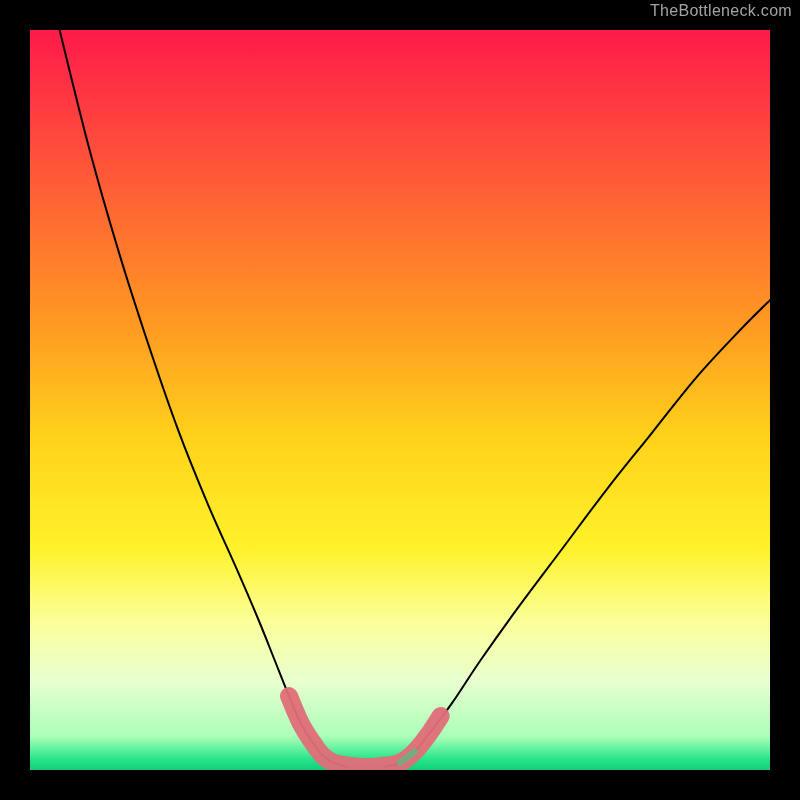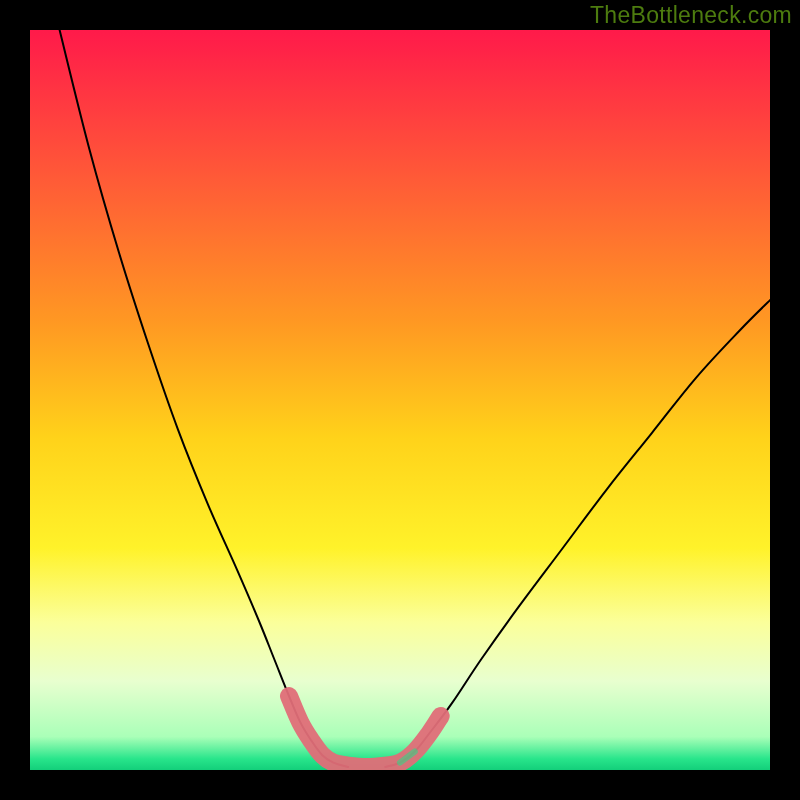--- a/index.html
+++ b/index.html
@@ -24,22 +24,22 @@
     top: 30px;
     width: 740px;
     height: 740px;
     overflow: hidden;
   }
   .watermark {
     position: absolute;
     top: 2px;
     right: 8px;
     font-family: Arial, Helvetica, sans-serif;
-    font-size: 23px;
-    color: #4d7c0f;
+    font-size: 16px;
+    color: #a3a3a3;
     letter-spacing: 0.3px;
   }
   svg {
     position: absolute;
     left: 0;
     top: 0;
     width: 740px;
     height: 740px;
   }
 </style>

